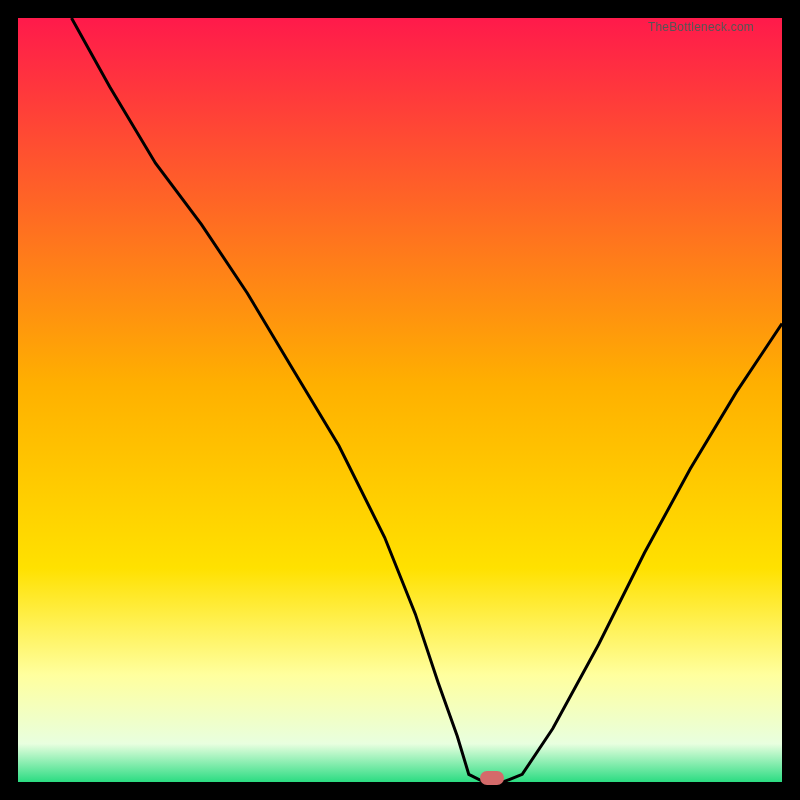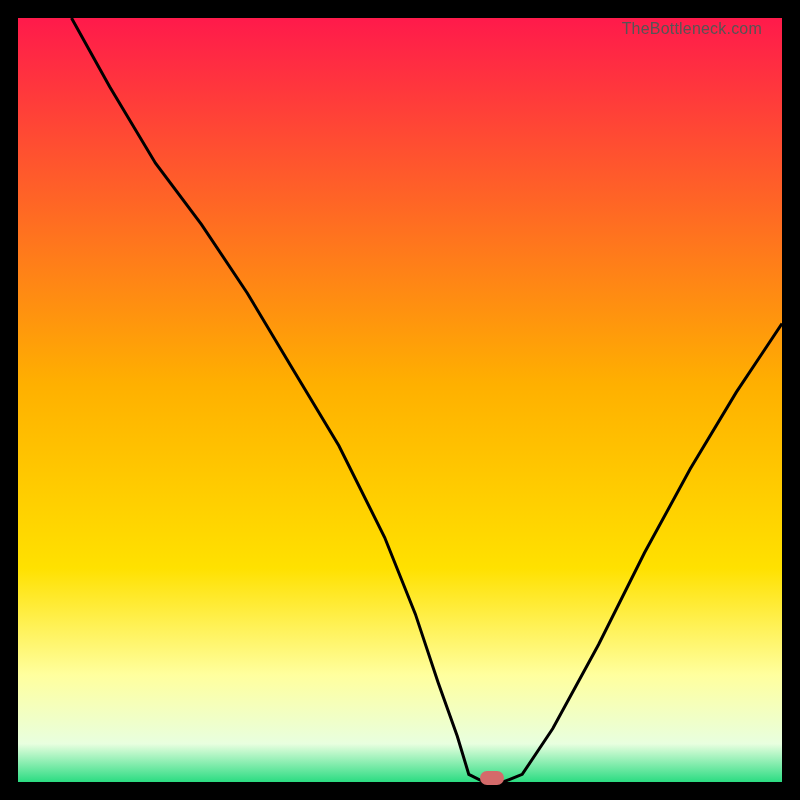--- a/index.html
+++ b/index.html
@@ -1,18 +1,18 @@
 <!DOCTYPE html>
 <html><head>
 <meta charset="utf-8">
 <style>
   html,body{margin:0;padding:0;width:800px;height:800px;background:#000;overflow:hidden;font-family:Arial,Helvetica,sans-serif}
   .frame{position:absolute;left:18px;top:18px;width:764px;height:764px;background:#000}
   .plot{position:absolute;left:0;top:0;width:764px;height:764px}
-  .watermark{position:absolute;top:2px;right:20px;color:#555;font-size:16px;font-weight:400;letter-spacing:.2px}
+  .watermark{position:absolute;top:2px;right:28px;color:#555;font-size:12px;font-weight:400;letter-spacing:.2px}
   .marker{position:absolute;width:24px;height:14px;border-radius:7px;background:#d46a6a;transform:translate(-50%,-50%)}
 </style>
 </head>
 <body>
 
 <div class="frame">
   <svg class="plot" viewBox="0 0 764 764" preserveAspectRatio="none">
     <defs>
       <linearGradient id="bg" x1="0" y1="0" x2="0" y2="1">
           <stop offset="0%" stop-color="#ff1a4b"></stop>

